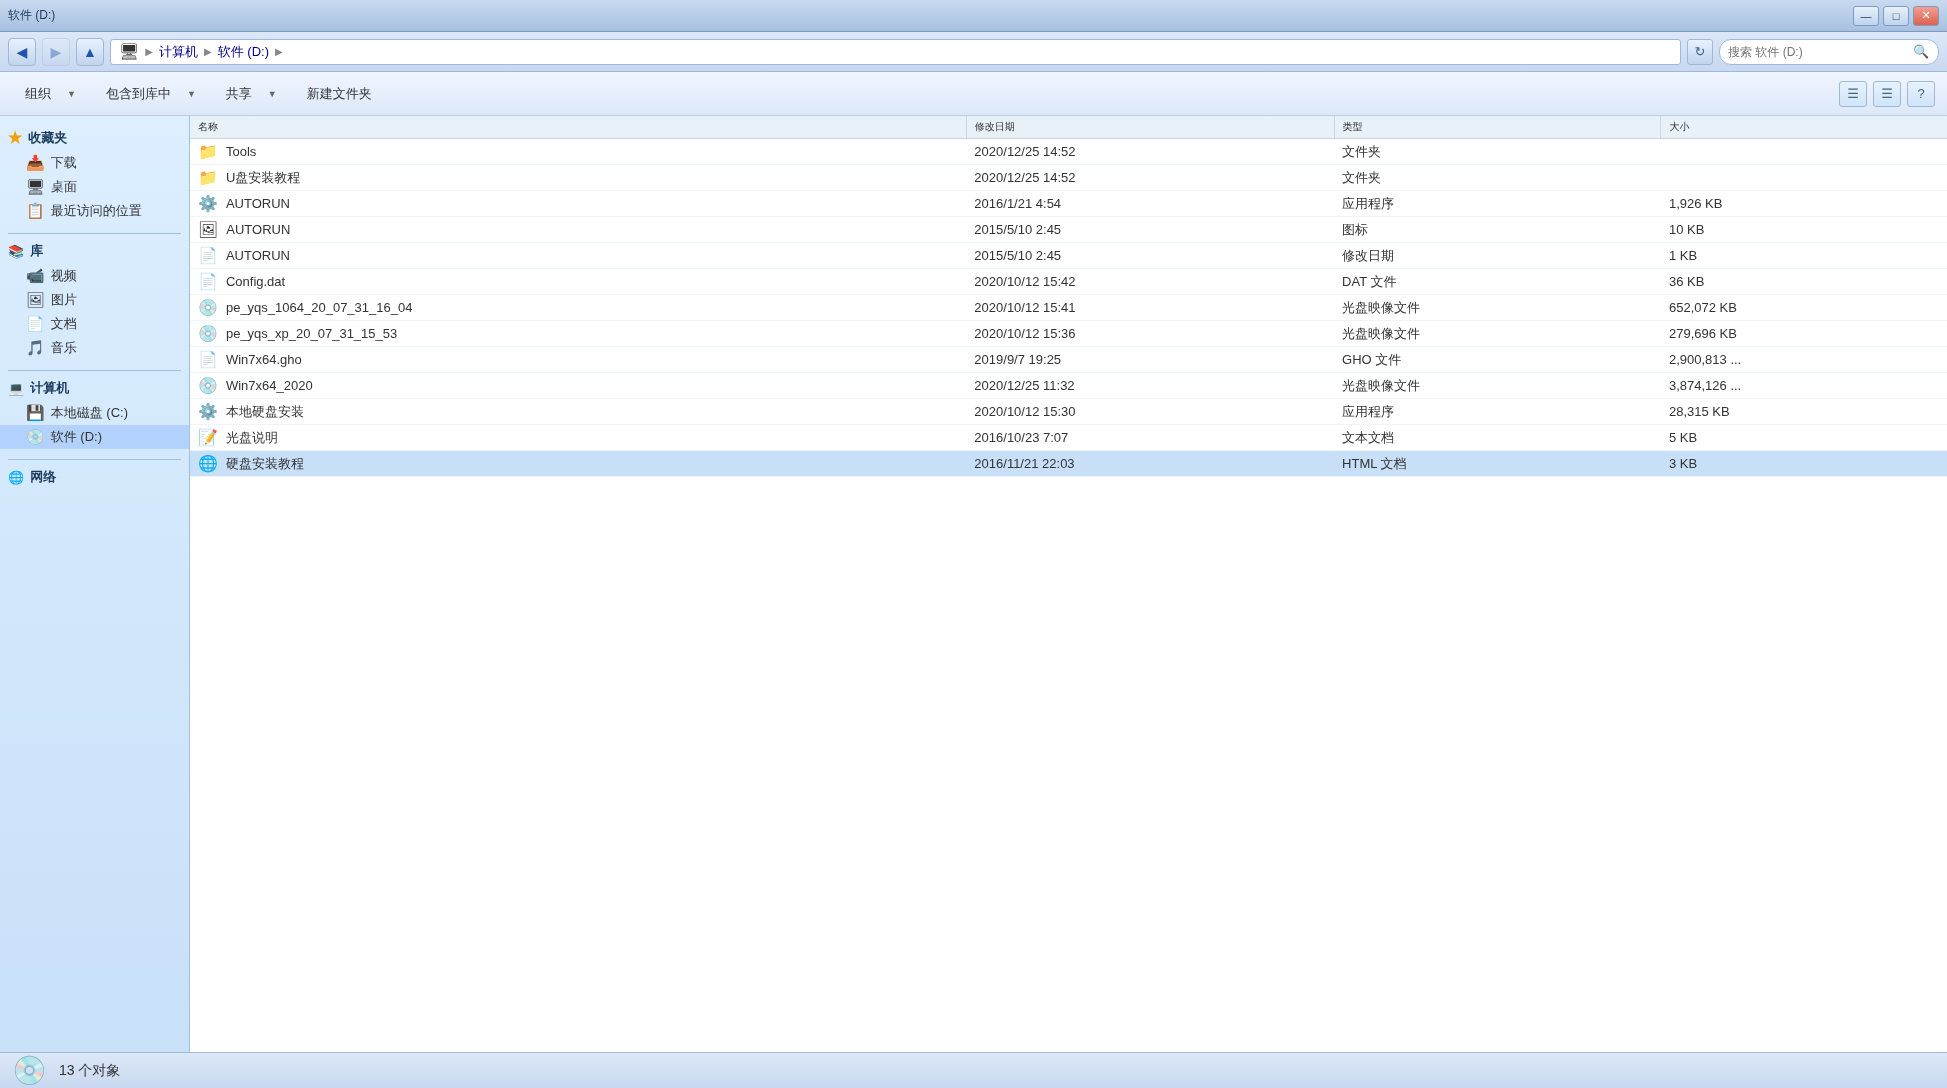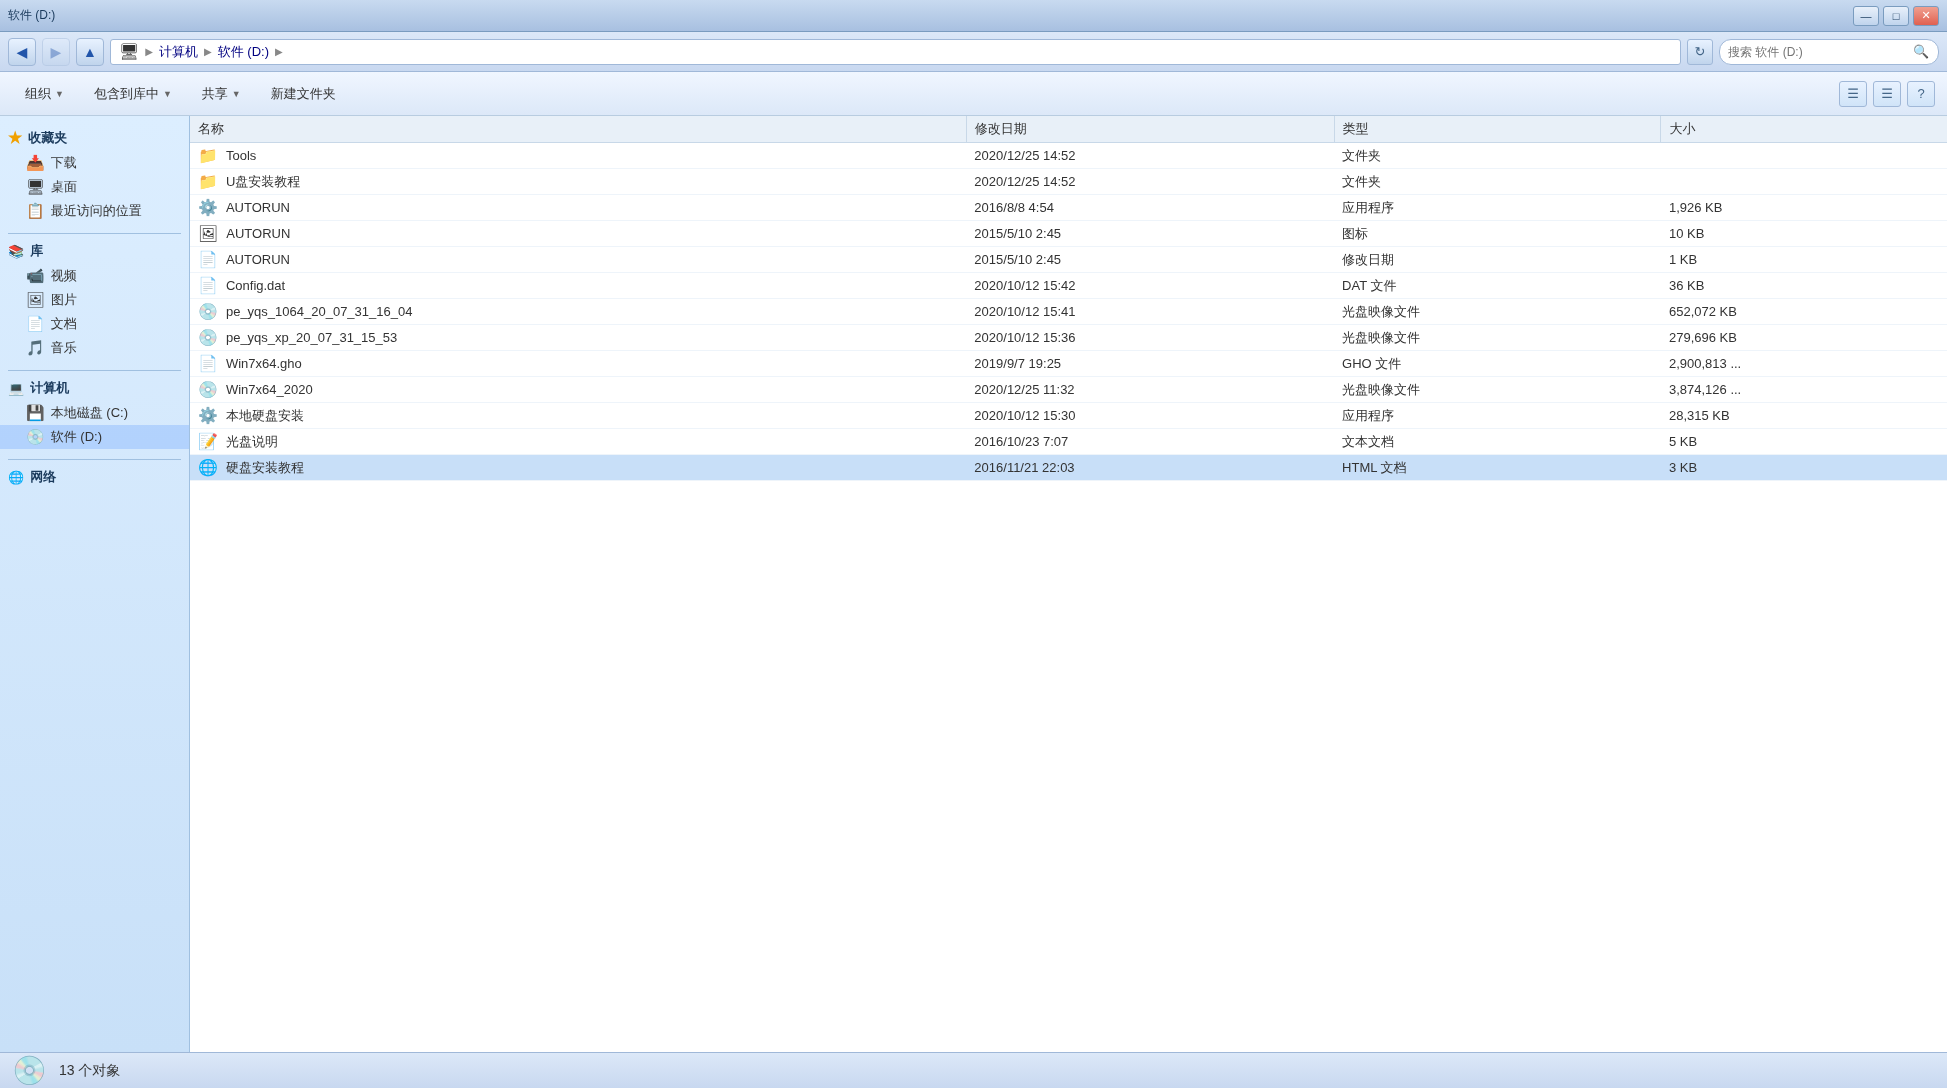--- a/index.html
+++ b/index.html
@@ -133,21 +133,21 @@
     }
     .toolbar-btn {
       height: 32px;
       padding: 0 12px;
       border: 1px solid transparent;
       border-radius: 3px;
       background: transparent;
       cursor: pointer;
       display: flex;
       align-items: center;
-      gap: 4px;
+      gap: 16px;
       font-size: 13px;
       color: #333;
       text-align: center;
     }
     .toolbar-btn .arrow { font-size: 9px; color: #666; }
     .toolbar-spacer { flex: 1; }
     .toolbar-right {
       display: flex;
       align-items: center;
       gap: 6px;
@@ -223,21 +223,21 @@
       top: 0;
     }
     .file-table th {
       text-align: left;
       padding: 4px 8px;
       font-weight: normal;
       color: #333;
       border-bottom: 1px solid #c8d8e8;
       border-right: 1px solid #c8d8e8;
       cursor: pointer;
-      font-size: 13px;
+      font-size: 10px;
     }
     .file-table th:last-child { border-right: none; }
     .file-table td {
       padding: 3px 8px;
       border-bottom: 1px solid #eef4fa;
       font-size: 13px;
       color: #333;
     }
     .file-table tr.selected td { background: #c8dff8; }
     .file-row { cursor: pointer; }
@@ -437,21 +437,21 @@
       <td class="col-type">文件夹</td>
       <td class="col-size"></td>
     </tr>
           <tr class="file-row">
       <td class="col-name">
         <div class="file-name-cell">
           <span class="file-icon">⚙️</span>
           <span>AUTORUN</span>
         </div>
       </td>
-      <td class="col-date">2016/8/8 4:54</td>
+      <td class="col-date">2016/1/21 4:54</td>
       <td class="col-type">应用程序</td>
       <td class="col-size">1,926 KB</td>
     </tr>
           <tr class="file-row">
       <td class="col-name">
         <div class="file-name-cell">
           <span class="file-icon">🖼</span>
           <span>AUTORUN</span>
         </div>
       </td>

